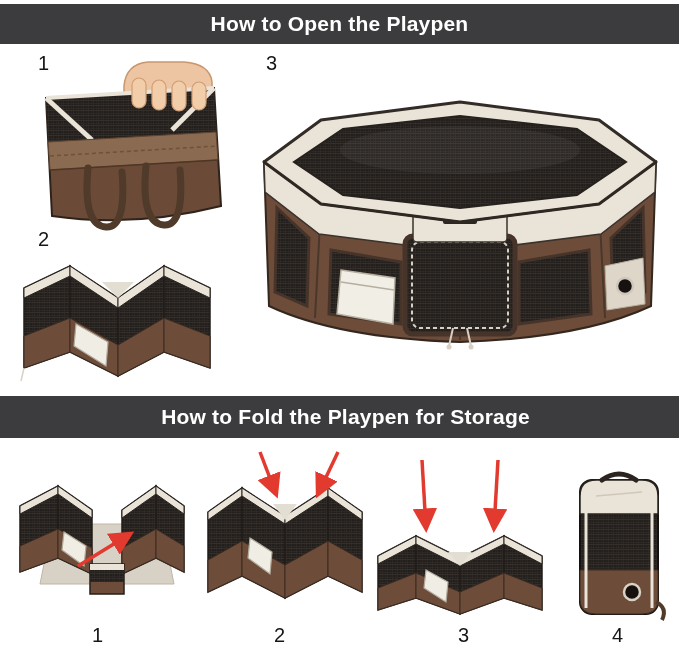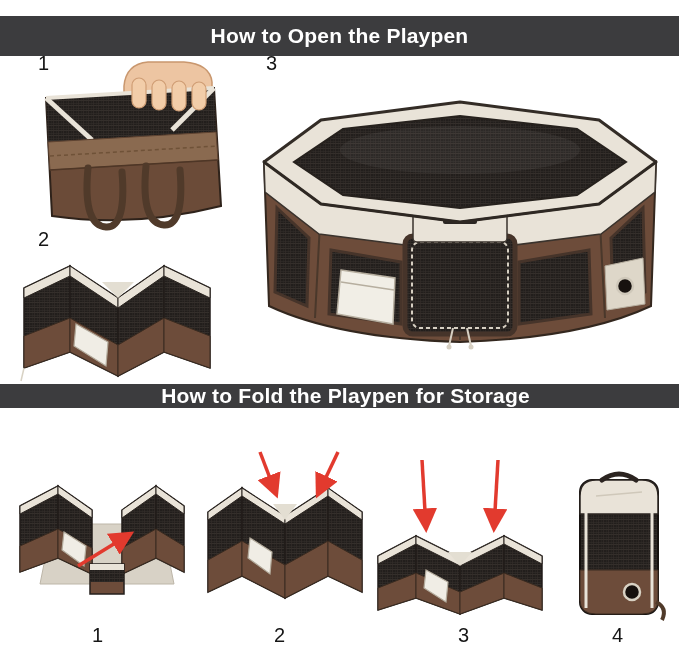--- a/index.html
+++ b/index.html
@@ -1,22 +1,22 @@
 <!DOCTYPE html>
 <html><head>
 <meta charset="utf-8">
 <style>
   * { margin:0; padding:0; box-sizing:border-box; }
   html,body { background:#ffffff; }
   body { font-family:"Liberation Sans", sans-serif; }
   .page { position:relative; width:679px; height:651px; background:#ffffff; overflow:hidden; }
   .bar { position:absolute; left:0; width:679px; background:#3c3c3e; color:#ffffff;
          display:flex; align-items:center; justify-content:center; }
-  .bar-open { top:16px; height:40px; }
-  .bar-fold { top:384px; height:24px;padding-left:12px; }
+  .bar-open { top:4px; height:40px; }
+  .bar-fold { top:396px; height:42px;padding-left:12px; }
   .bar-title { font-size:21px; font-weight:700; letter-spacing:.2px; }
   .num { position:absolute; font-size:20px; color:#161616; font-weight:400; }
   .fig { position:absolute; }
   .fig svg { display:block; }
 </style>
 </head>
 <body>
 
 <svg width="0" height="0" style="position:absolute" aria-hidden="true">
   <defs>

